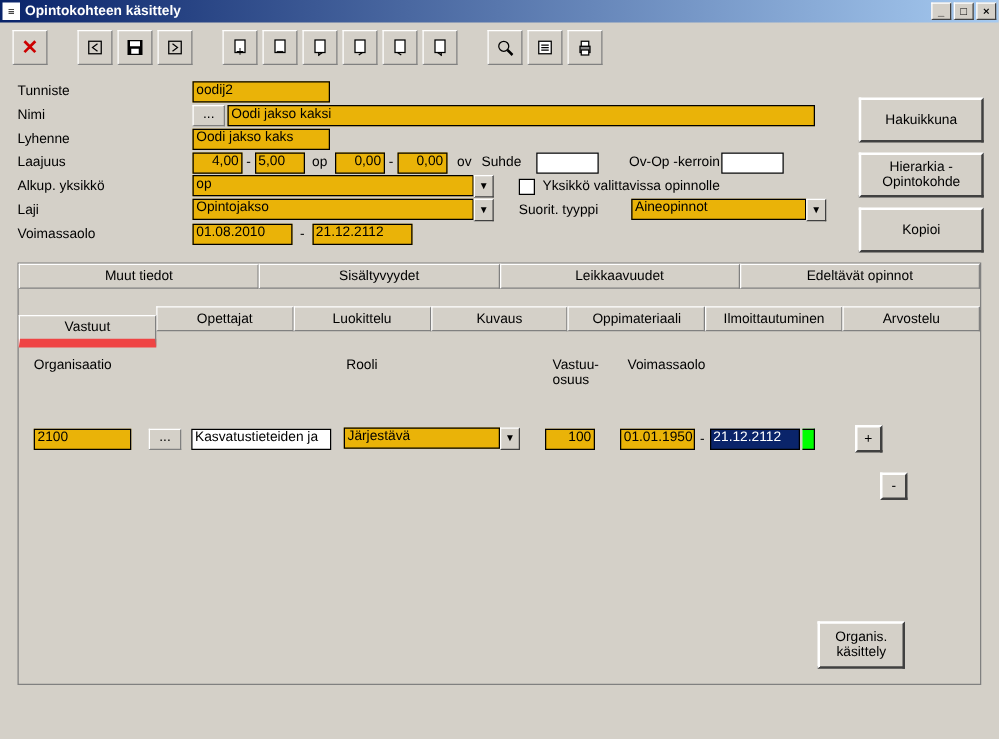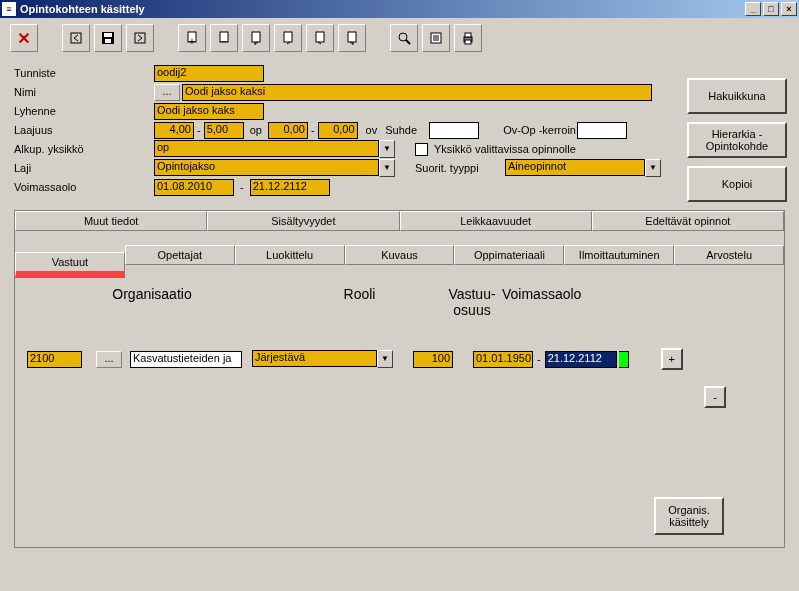--- a/index.html
+++ b/index.html
@@ -24,21 +24,21 @@
 .small-btn { background: #d4d0c8; border: 1px solid; border-color: #fff #808080 #808080 #fff; height: 17px; padding: 0 4px; cursor: pointer; text-align: center; }
 .right-btns { position: absolute; right: 12px; top: 78px; width: 100px; display: flex; flex-direction: column; gap: 8px; }
 .right-btns .btn { height: 36px; display: flex; align-items: center; justify-content: center; }
 .chk { width: 13px; height: 13px; border: 1px solid #000; background: #fff; display: inline-block; margin-right: 6px; }
 .tabs { margin-top: 14px; border: 1px solid #808080; background: #d4d0c8; position: relative; height: 338px; }
 .tab-row { display: flex; align-items: center; }
 .tab { flex: 1; border: 1px solid; border-color: #fff #808080 #808080 #fff; padding: 3px 8px; text-align: center; cursor: pointer; background: #d4d0c8; }
 .tab.active { border-bottom: 7px solid #ef4444; position: relative; z-index: 1; margin-top: 21px; }
 .tab-body { padding: 8px 12px; }
 .cols { display: flex; margin-bottom: 30px; }
-.ch { font-size: 14px; text-align: center; }
+.ch { font-size: 11px; }
 .sq-btn { width: 22px; height: 22px; border: 2px solid; border-color: #fff #404040 #404040 #fff; background: #d4d0c8; text-align: center; line-height: 18px; cursor: pointer; }
 svg { display: block; }
 </style>
 </head>
 <body>
 
 <div class="titlebar">
   <div class="titlebar-icon">≡</div>
   <div class="titlebar-text">Opintokohteen käsittely</div>
   <div class="titlebar-btns">
@@ -208,21 +208,21 @@
       <div class="tab">Arvostelu</div>
     </div>
     <div class="tab-body">
       <div class="cols">
         <div class="ch" style="width:250px">Organisaatio</div>
         <div class="ch" style="width:165px">Rooli</div>
         <div class="ch" style="width:60px;white-space:pre-line">Vastuu-osuus</div>
         <div class="ch">Voimassaolo</div>
       </div>
       <div style="display:flex;align-items:center;gap:2px">
-        <div class="inp" style="width:55px">2100</div>
+        <div class="inp" style="width:78px">2100</div>
         <div style="width:10px"></div>
         <div class="small-btn" style="width:26px">...</div>
         <div style="width:4px"></div>
         <div class="inp-white" style="width:112px;overflow:hidden;white-space:nowrap">Kasvatustieteiden ja</div>
         <div style="width:6px"></div>
         <div class="ddl">
             <div class="inp" style="width:125px">Järjestävä</div>
             <div class="ddl-arrow">▼</div>
           </div>
         <div style="width:16px"></div>

